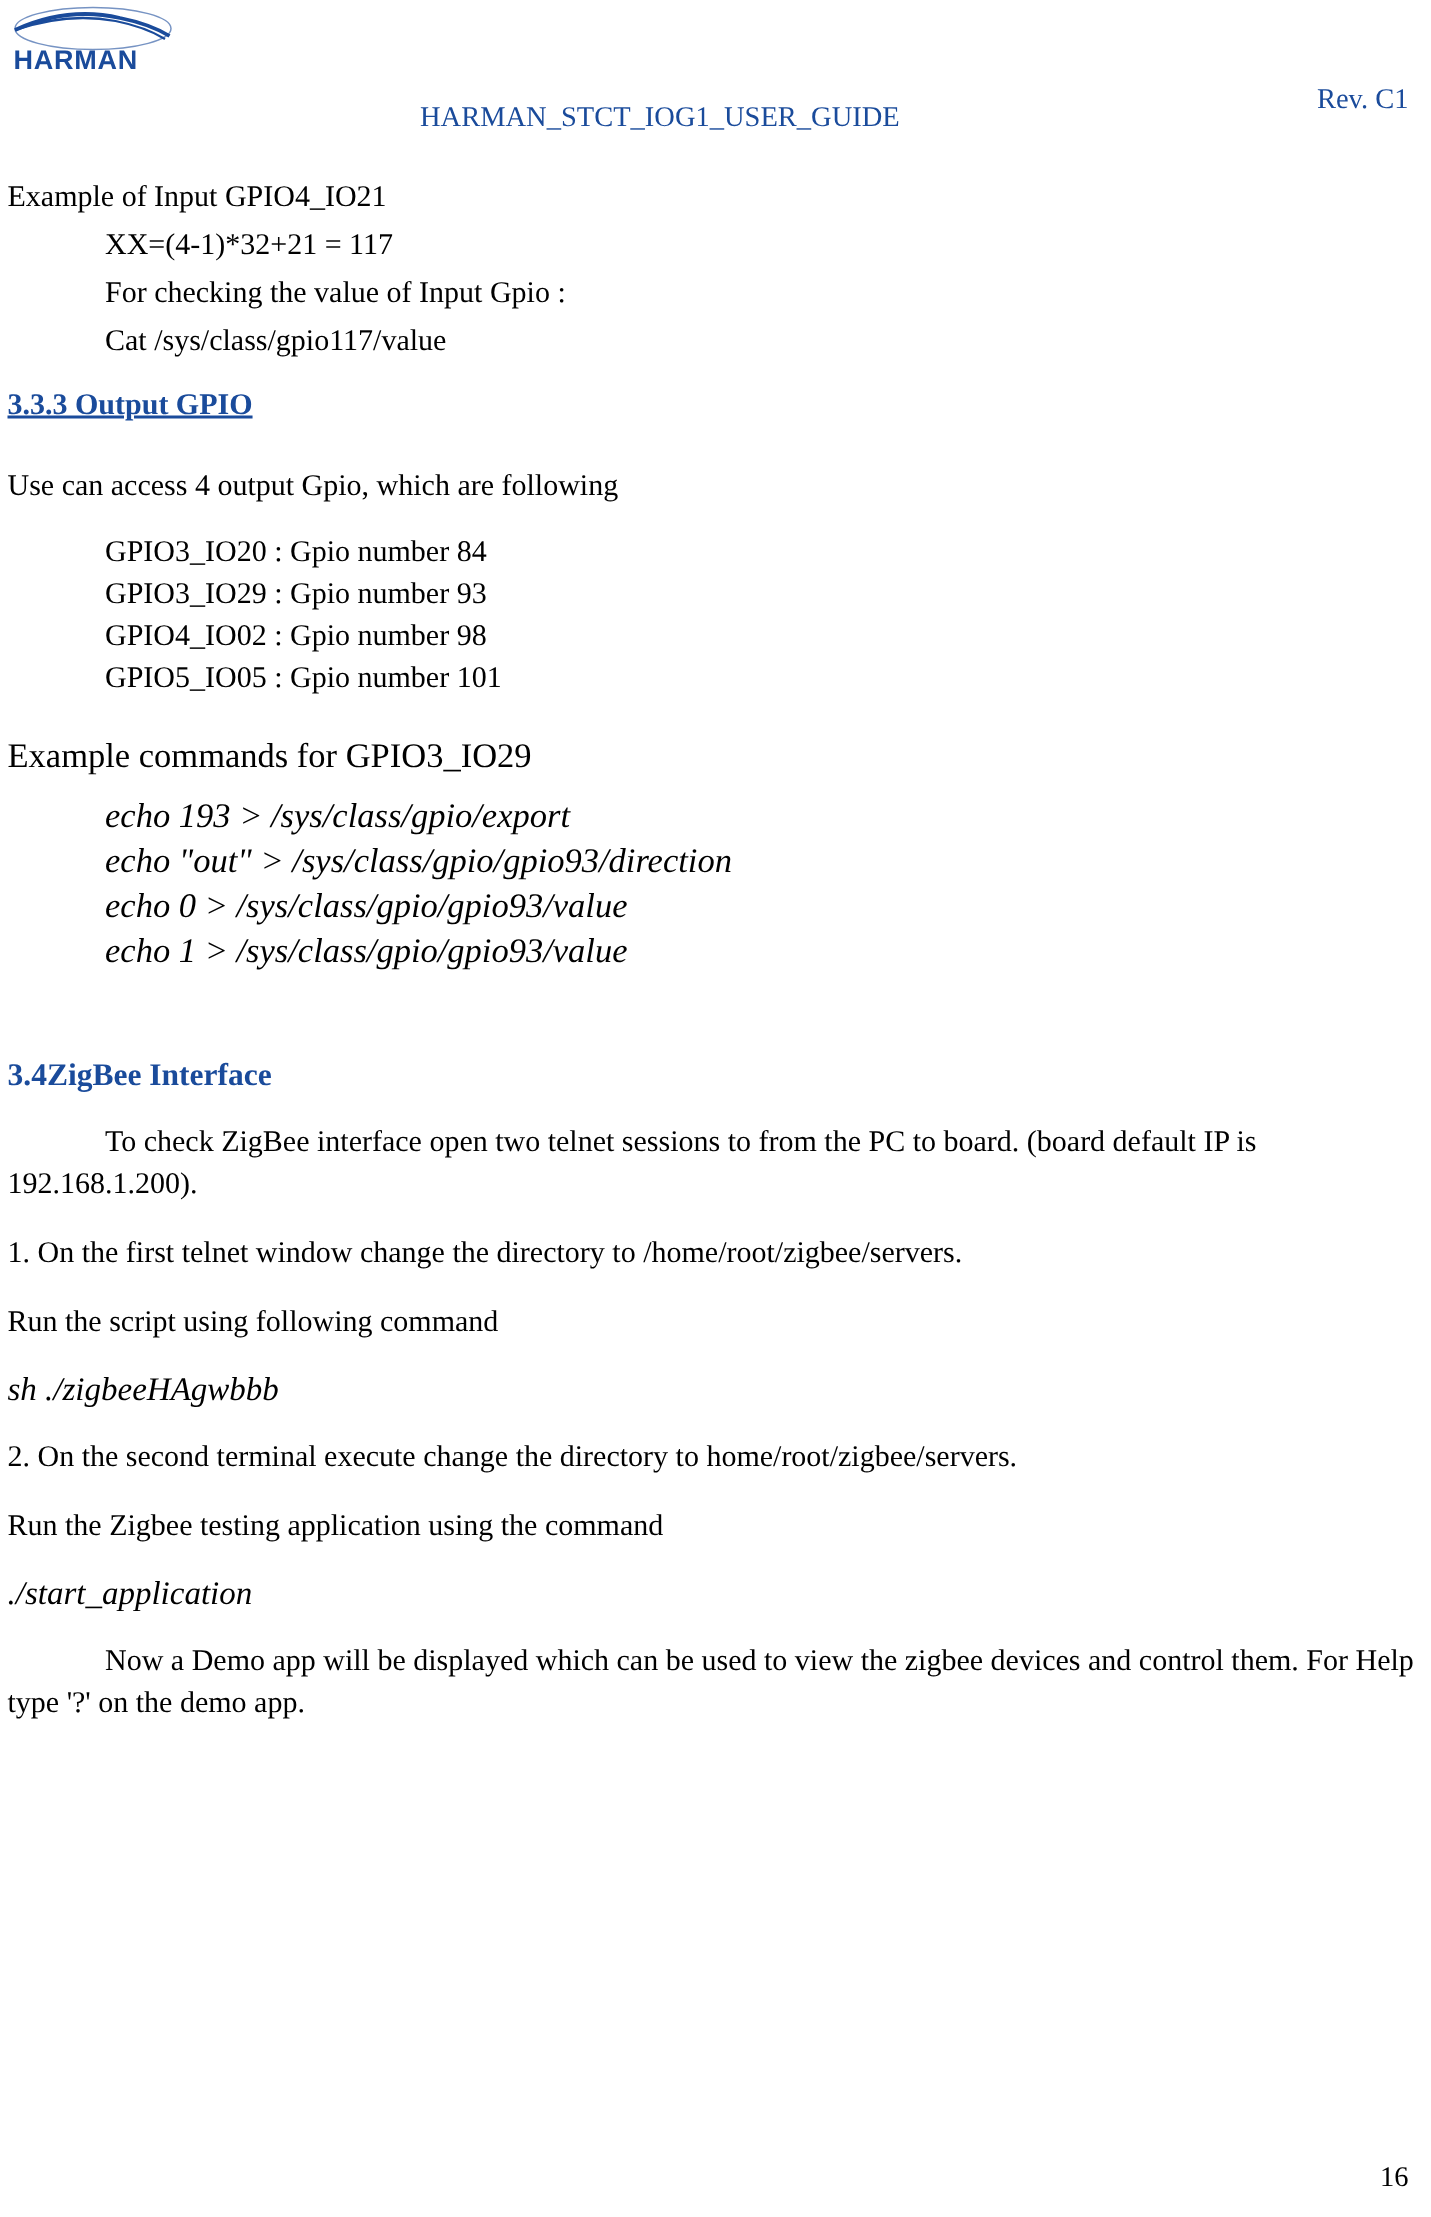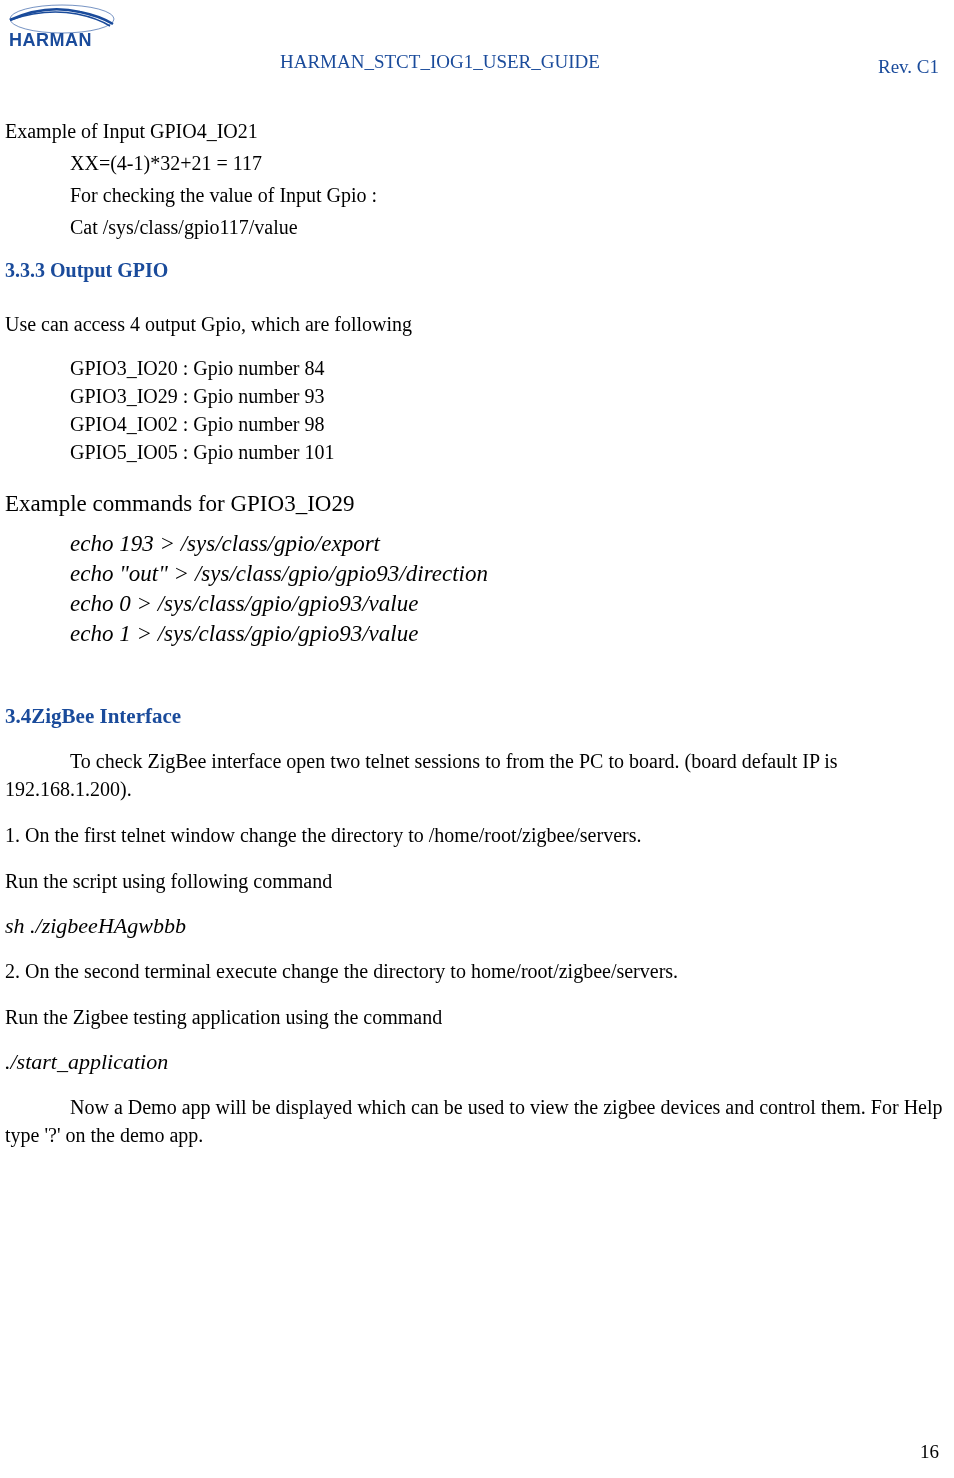--- a/index.html
+++ b/index.html
@@ -28,21 +28,21 @@
     }
     .logo svg {
       width: 100%;
       height: 100%;
     }
     .header-center {
       color: #1a4b9b;
       font-size: 19px;
       position: absolute;
       left: 280px;
-      top: 51px;
+      top: 68px;
     }
     .header-right {
       color: #1a4b9b;
       font-size: 19px;
       position: absolute;
       right: 15px;
       top: 56px;
     }
     .content {
       padding: 0 10px 0 5px;
@@ -55,20 +55,21 @@
     }
     .indent {
       padding-left: 65px;
     }
     .heading-blue {
       color: #1a4b9b;
       font-weight: bold;
       font-size: 20px;
       margin-top: 18px;
       margin-bottom: 28px;
+      text-decoration: underline;
     }
     .heading-blue2 {
       color: #1a4b9b;
       font-weight: bold;
       font-size: 21px;
       margin-top: 40px;
       margin-bottom: 18px;
     }
     .large {
       font-size: 23px;

